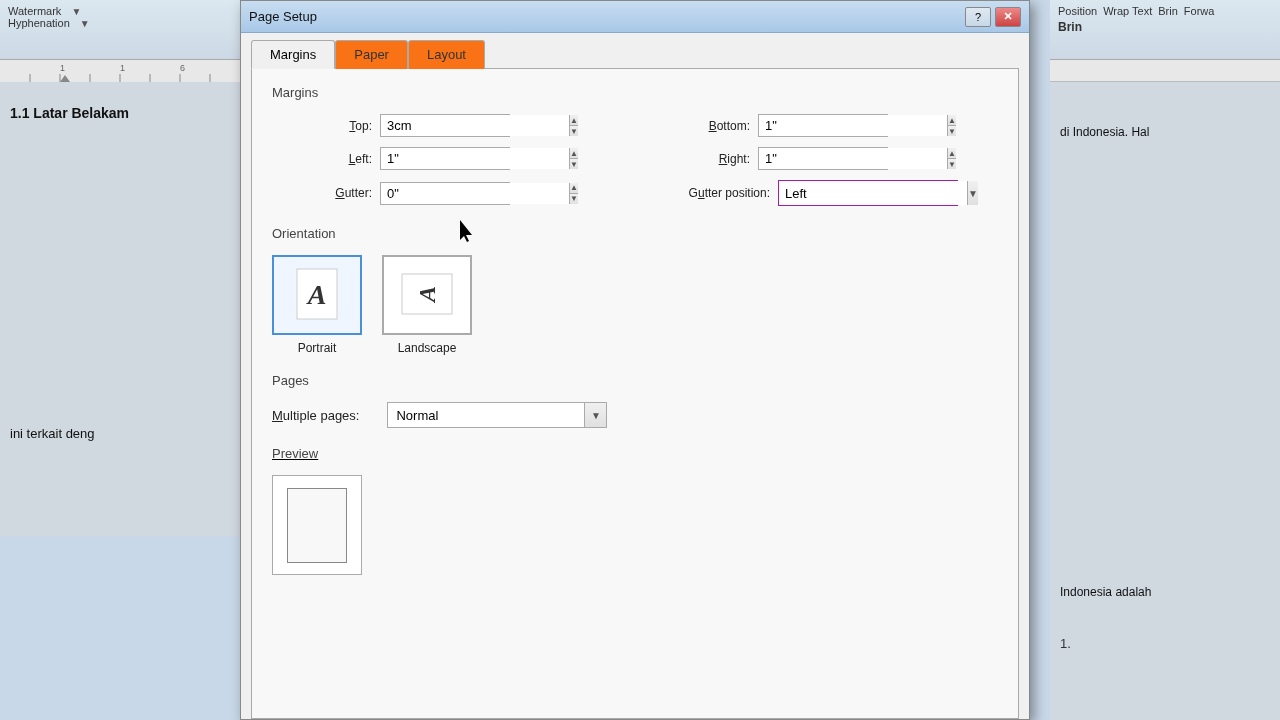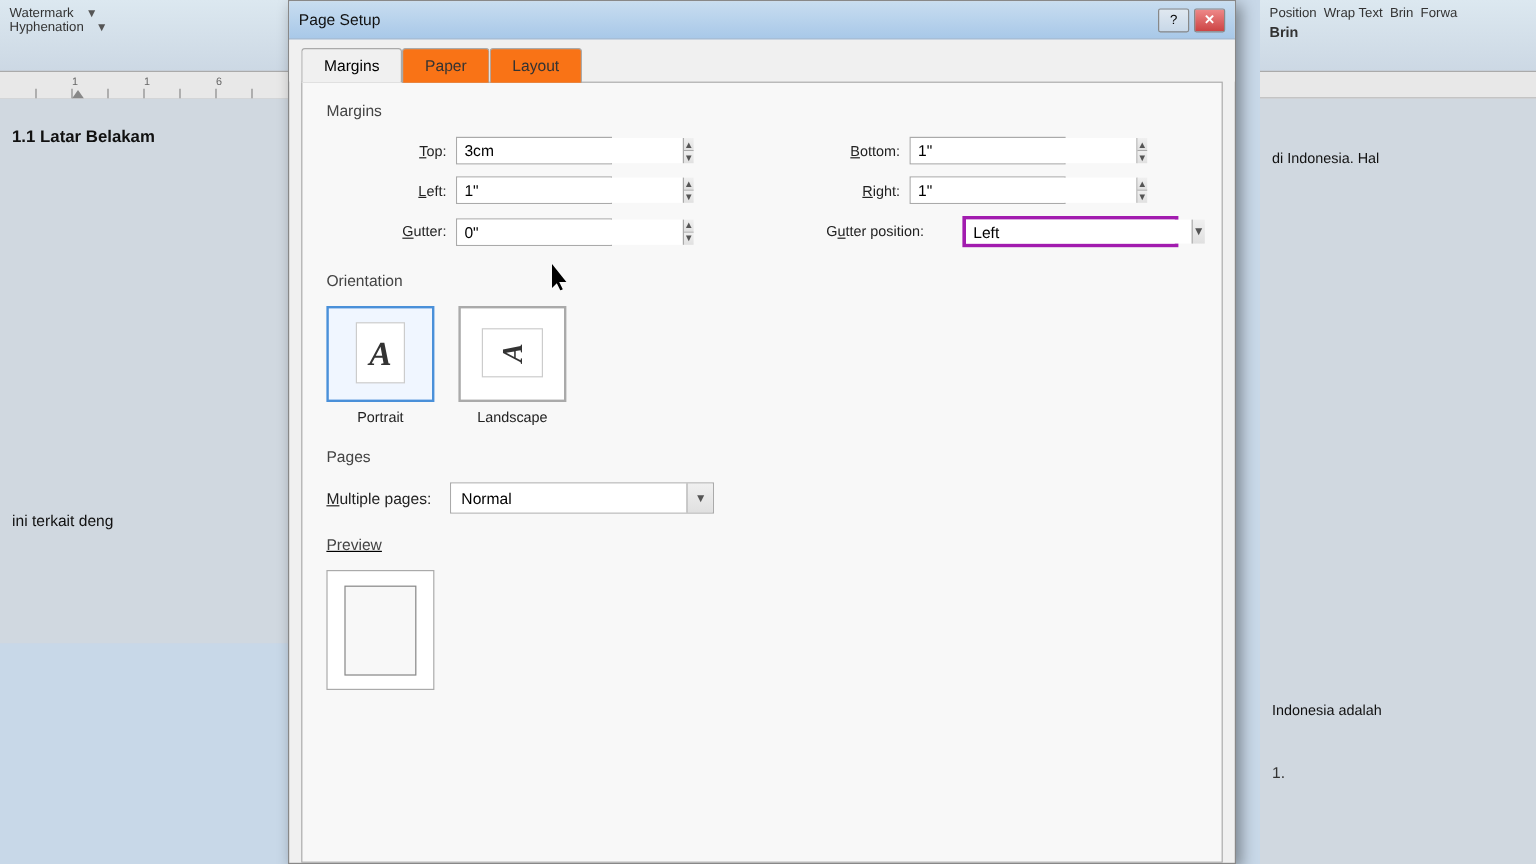--- a/index.html
+++ b/index.html
@@ -254,25 +254,24 @@
       padding: 0;
     }
 
     .spin-up {
       border-bottom: 1px solid #aaa;
     }
 
     
     .dropdown-container {
       display: flex;
-      border: 3px solid #a21caf;
+      border: 1px solid #a21caf;
       background: white;
       width: 180px;
       height: 26px;
-      margin-left: 24px;
     }
 
     .dropdown-input {
       flex: 1;
       border: none;
       outline: none;
       padding: 3px 6px;
       font-size: 13px;
       background: white;
     }
@@ -330,21 +329,21 @@
     }
 
     
     .pages-section {
       margin-bottom: 18px;
     }
 
     .multiple-pages-row {
       display: flex;
       align-items: center;
-      gap: 16px;
+      gap: 28px;
       margin-top: 8px;
     }
 
     .multiple-pages-label {
       font-size: 13px;
       color: #222;
     }
 
     
     .normal-dropdown {

